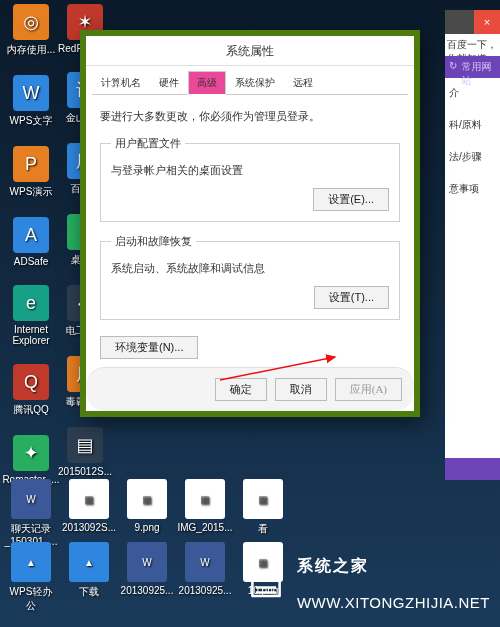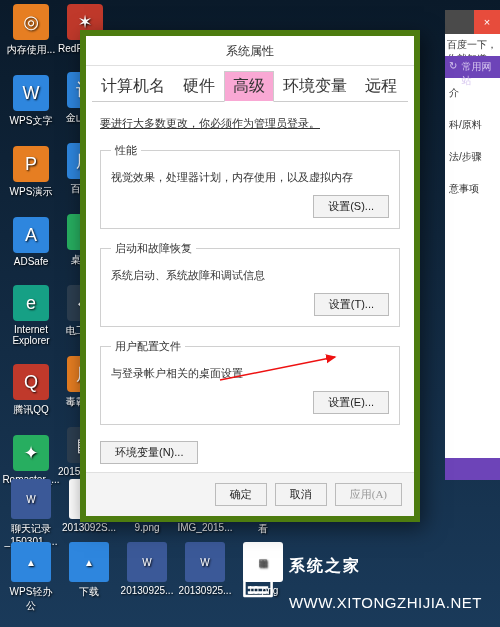--- a/index.html
+++ b/index.html
@@ -120,36 +120,36 @@
       font-size: 12px;
       color: #333;
     }
     .tabs {
       display: flex;
       margin: 4px 6px 0;
       border-bottom: 1px solid #ccc;
     }
     .tab {
       padding: 4px 8px;
-      font-size: 16px;
+      font-size: 10px;
       color: #333;
       border: 1px solid transparent;
       position: relative;
       top: 1px;
     }
     .tab.active {
-      background: #f9a8d4;
+      background: #ec4899;
       border: 1px solid #ccc;
       border-bottom-color: #fff;
     }
     .dlg-body {
       padding: 8px 14px 4px;
       color: #333;
     }
-    .hint { margin: 6px 0 12px; font-size: 11px; text-decoration: underline; }
+    .hint { margin: 6px 0 12px; font-size: 11px; }
     fieldset {
       border: 1px solid #d0d0d0;
       margin-bottom: 12px;
       padding: 8px 10px 10px;
     }
     legend { font-size: 11px; padding: 0 4px; }
     .fdesc { font-size: 11px; margin: 4px 0 10px; color: #333; }
     .btn-row { display: flex; justify-content: flex-end; }
     .btn {
       background: #f3f3f3;
@@ -165,20 +165,21 @@
       justify-content: flex-start;
       padding: 0 14px 8px;
     }
     .dlg-footer {
       display: flex;
       justify-content: flex-end;
       gap: 8px;
       padding: 10px 12px;
       border-top: 1px solid #e0e0e0;
       background: #f4f4f4;
+      border-radius: 19px;
     }
     .arrow {
       position: absolute;
       z-index: 20;
       pointer-events: none;
     }
 
     .thumbs {
       position: absolute;
       bottom: 80px; left: 6px;
@@ -209,21 +210,21 @@
       background: #fff;
       border-radius: 3px;
       display:flex;align-items:center;justify-content:center;
       color:#555;
     }
     .thumb .tbox.blue{background:#2e86de;color:#fff;}
     .thumb .tbox.doc{background:#3b5998;color:#fff;}
 
     .watermark {
       position: absolute;
-      bottom: 16px; right: 18px;
+      bottom: 16px; right: 10px;
       z-index: 30;
       color: #fff;
       display: flex;
       align-items: center;
       gap: 14px;
       font-weight: bold;
     }
     .watermark .logo {
       width: 34px; height: 34px;
     }
@@ -314,47 +315,40 @@
       <div>意事项</div>
     </div>
 </div>
 
 <div class="dialog">
   <div class="dialog-title">系统属性</div>
   <div class="tabs" id="tabs">
       <div class="tab">计算机名</div>
       <div class="tab">硬件</div>
       <div class="tab active">高级</div>
-      <div class="tab">环境变量</div>
+      <div class="tab">系统保护</div>
       <div class="tab">远程</div>
     </div>
   <div class="dlg-body">
     <div class="hint">要进行大多数更改，你必须作为管理员登录。</div>
 
+
     <fieldset>
-      <legend>性能</legend>
-      <div class="fdesc">视觉效果，处理器计划，内存使用，以及虚拟内存</div>
+      <legend>用户配置文件</legend>
+      <div class="fdesc">与登录帐户相关的桌面设置</div>
       <div class="btn-row">
-        <button class="btn">设置(S)...</button>
+        <button class="btn">设置(E)...</button>
       </div>
     </fieldset>
 
     <fieldset>
       <legend>启动和故障恢复</legend>
       <div class="fdesc">系统启动、系统故障和调试信息</div>
       <div class="btn-row">
         <button class="btn">设置(T)...</button>
-      </div>
-    </fieldset>
-
-    <fieldset>
-      <legend>用户配置文件</legend>
-      <div class="fdesc">与登录帐户相关的桌面设置</div>
-      <div class="btn-row">
-        <button class="btn">设置(E)...</button>
       </div>
     </fieldset>
   </div>
   <div class="env-row">
     <button class="btn">环境变量(N)...</button>
   </div>
   <div class="dlg-footer">
     <button class="btn">确定</button>
     <button class="btn">取消</button>
     <button class="btn disabled">应用(A)</button>

